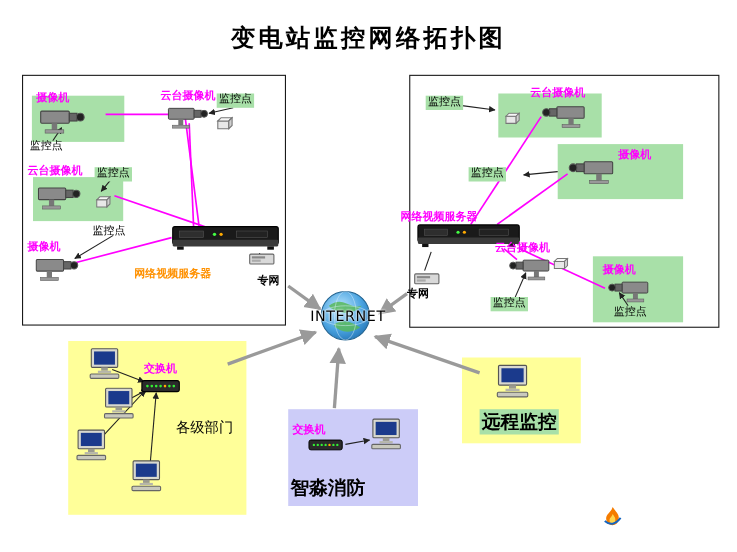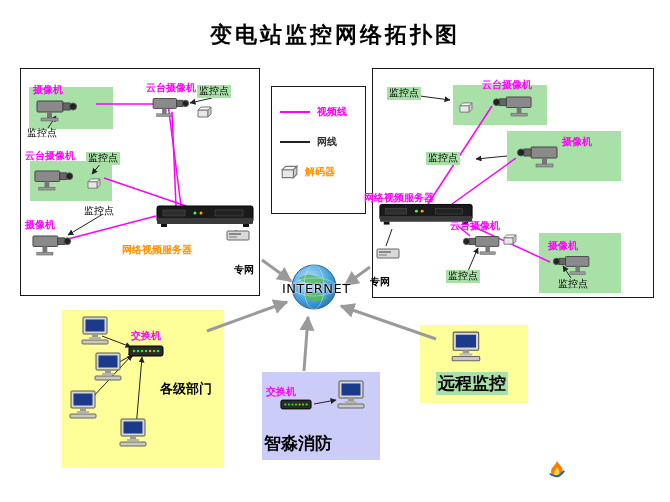--- a/index.html
+++ b/index.html
@@ -8,32 +8,32 @@
   .canvas { position:relative; width:670px; height:502px; background:#fff; overflow:hidden; }
   .abs { position:absolute; }
   .title { position:absolute; top:20px; left:0; width:100%; text-align:center;
            font-size:22px; font-weight:bold; color:#000; letter-spacing:3px; }
   .panel { position:absolute; border:1px solid #1a1a1a; background:#fff; }
   .greenbox { position:absolute; background:#a8e0a8; }
   .lbl { position:absolute; font-size:10px; line-height:1.25; white-space:nowrap; }
   .magenta { color:#ff00ff; font-weight:bold; }
   .orange { color:#ff9100; font-weight:bold; }
   .blk { color:#000; }
-  .blk-b { color:#000; font-weight:bold;margin-top:14px; }
+  .blk-b { color:#000; font-weight:bold; }
   .greenbg { background:#a8e0a8; padding:0 2px; }
   .legend { position:absolute; border:1px solid #1a1a1a; background:#fff; padding:10px 8px; }
   .legend-row { display:flex; align-items:center; gap:7px; height:30px; }
   .legend-line { width:30px; height:0; border-top:2px solid; }
   .legend-txt { font-size:10px; font-weight:bold; }
   .overlay { position:absolute; left:0; top:0; pointer-events:none; }
   .dev { position:absolute; line-height:0; }
   .flip { transform:scaleX(-1); }
   .internet-lbl { position:absolute; font-size:13px; font-weight:normal; color:#000;
                   text-shadow:0 0 2px #fff,0 0 2px #fff; letter-spacing:0.5px; }
-  .dept-lbl { position:absolute; font-size:13px; font-weight:bold; color:#000; }
+  .dept-lbl { position:absolute; font-size:13px; font-weight:normal; color:#000; }
   .room-lbl { position:absolute; font-size:17px; font-weight:bold; color:#000; }
   .logo { position:absolute; display:flex; align-items:flex-start; gap:4px; }
   .logo-txt { display:flex; flex-direction:column; line-height:1.15; }
   .logo-brand { font-size:13px; font-weight:bold; color:#1565c0; letter-spacing:1px; }
   .logo-domain { font-size:11px; font-weight:bold; color:#1565c0; }
 </style>
 </head>
 <body>
 
 <div class="canvas">
@@ -99,40 +99,20 @@
 
     <g stroke="#222" stroke-width="1" fill="none">
       <path d="M102,336 L131,347" marker-end="url(#arrDark)"></path>
       <path d="M112,366 L134,354" marker-end="url(#arrDark)"></path>
       <path d="M92,398 L132,355" marker-end="url(#arrDark)"></path>
       <path d="M136,428 L142,357" marker-end="url(#arrDark)"></path>
       <path d="M314,404 L336,400" marker-end="url(#arrDark)"></path>
     </g>
   </svg>
 
-  <div class="legend" style="left:271px;top:86px;width:95px;height:128px;">
-    <div class="legend-row">
-      <span class="legend-line" style="border-color:#ff00ff;"></span>
-      <span class="legend-txt" style="color:#ff00ff;">视频线</span>
-    </div>
-    <div class="legend-row">
-      <span class="legend-line" style="border-color:#222;"></span>
-      <span class="legend-txt" style="color:#333;">网线</span>
-    </div>
-    <div class="legend-row">
-      <span class="dev" style="position:static;">
-        <svg viewBox="0 0 16 13" width="18" height="15">
-          <path d="M2,4 L12,4 L12,11 L2,11 Z" fill="#e8e8e8" stroke="#777"></path>
-          <path d="M2,4 L5,1 L15,1 L12,4 Z" fill="#f7f7f7" stroke="#777"></path>
-          <path d="M12,4 L15,1 L15,8 L12,11 Z" fill="#cfcfcf" stroke="#777"></path>
-        </svg>
-      </span>
-      <span class="legend-txt" style="color:#ff9100;">解码器</span>
-    </div>
-  </div>
 
   <span class="lbl magenta" style="left:33px;top:84px;">摄像机</span>
   <div class="dev" style="left:36px;top:96px;">
     <svg viewBox="0 0 44 30" width="44" height="30">
         <rect x="1" y="5" width="26" height="11" rx="1" fill="#8a8a8a" stroke="#444"></rect>
         <rect x="27" y="7" width="7" height="7" fill="#666" stroke="#444"></rect>
         <circle cx="37" cy="10.5" r="3.5" fill="#222" stroke="#555"></circle>
         <rect x="11" y="16" width="5" height="6" fill="#777"></rect>
         <rect x="5" y="22" width="17" height="3" fill="#999" stroke="#555" stroke-width="0.5"></rect>
       </svg>

